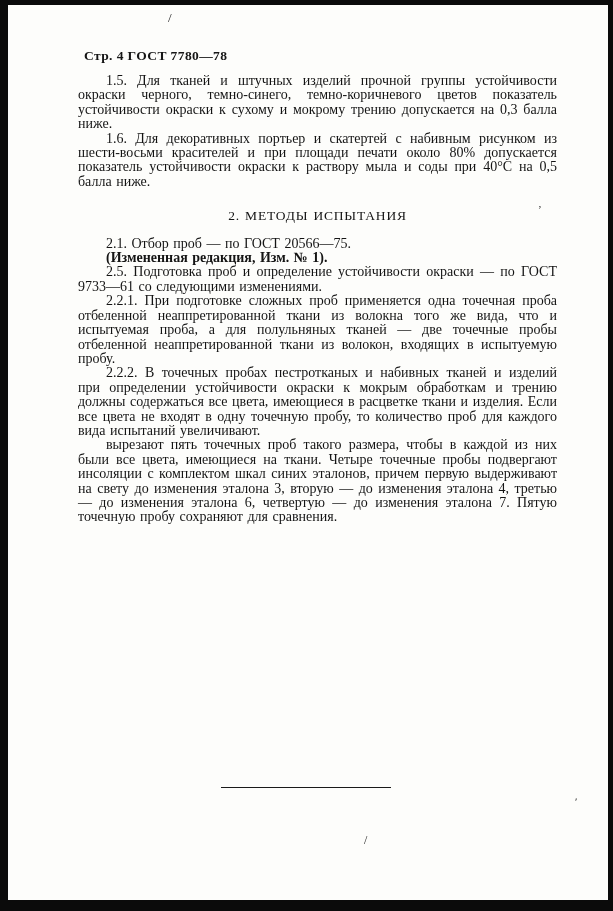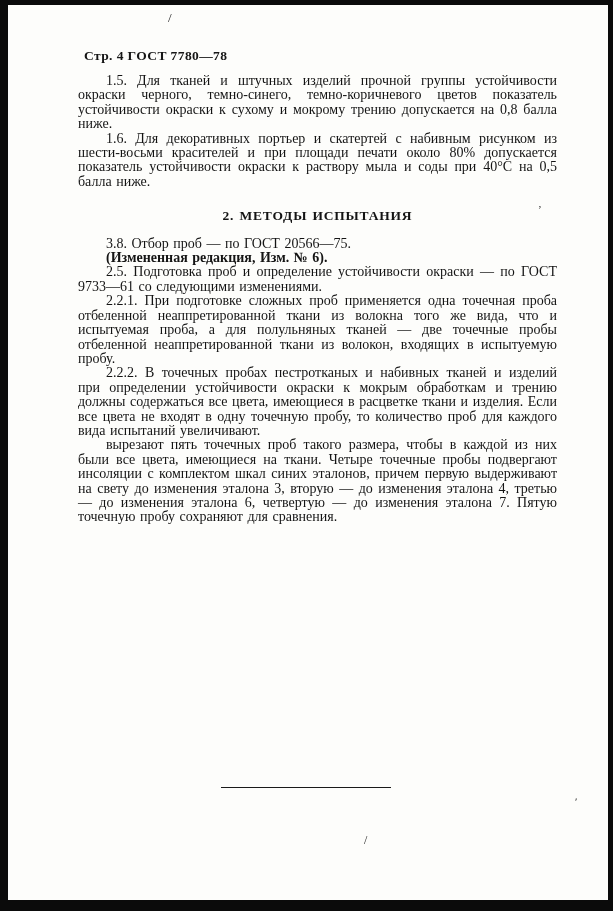--- a/index.html
+++ b/index.html
@@ -43,21 +43,21 @@
     word-spacing: 1px;
   }
   .content p {
     margin: 0;
     text-indent: 28px;
   }
   .content p.b { font-weight: bold; }
   .section-heading {
     text-align: center;
     text-indent: 0 !important;
-    font-weight: bold;
+    font-weight: normal;
     font-size: 13.5px;
     letter-spacing: 0.8px;
     margin: 20px 0 13px 0 !important;
   }
   .rule {
     position: absolute;
     top: 787px; left: 221px;
     width: 170px; height: 1px;
     background: #1a1a1a;
   }
@@ -73,27 +73,27 @@
   .a4 { top: 833px; left: 364px; font-size: 12px; }
 </style>
 </head>
 <body>
 
 <div class="page">
 
   <div class="page-header">Стр. 4 ГОСТ 7780—78</div>
 
   <div class="content">
-    <p>1.5. Для тканей и штучных изделий прочной группы устойчивости окраски черного, темно-синего, темно-коричневого цветов показатель устойчивости окраски к сухому и мокрому трению допускается на 0,8 балла ниже.</p>
+    <p>1.5. Для тканей и штучных изделий прочной группы устойчивости окраски черного, темно-синего, темно-коричневого цветов показатель устойчивости окраски к сухому и мокрому трению допускается на 0,3 балла ниже.</p>
     <p>1.6. Для декоративных портьер и скатертей с набивным рисунком из шести-восьми красителей и при площади печати около 80% допускается показатель устойчивости окраски к раствору мыла и соды при 40°С на 0,5 балла ниже.</p>
 
     <p class="section-heading">2. МЕТОДЫ ИСПЫТАНИЯ</p>
 
-    <p>3.8. Отбор проб — по ГОСТ 20566—75.</p>
-    <p class="b">(Измененная редакция, Изм. № 6).</p>
+    <p>2.1. Отбор проб — по ГОСТ 20566—75.</p>
+    <p class="b">(Измененная редакция, Изм. № 1).</p>
     <p>2.5. Подготовка проб и определение  устойчивости окраски — по ГОСТ 9733—61 со следующими изменениями.</p>
     <p>2.2.1. При подготовке сложных проб применяется одна точечная проба отбеленной неаппретированной ткани из волокна того же вида, что и испытуемая проба, а для полульняных тканей — две точечные пробы отбеленной неаппретированной ткани из волокон, входящих в испытуемую пробу.</p>
     <p>2.2.2. В точечных пробах пестротканых и набивных тканей и изделий при определении устойчивости окраски к мокрым обработкам и трению должны содержаться все цвета,  имеющиеся в расцветке ткани и изделия. Если все цвета не входят в одну точечную пробу, то количество проб для каждого вида испытаний увеличивают.</p>
     <p>вырезают пять точечных проб такого размера, чтобы в каждой из них были все цвета, имеющиеся на ткани. Четыре точечные пробы подвергают инсоляции с комплектом шкал синих эталонов, причем первую выдерживают на свету до изменения эталона 3, вторую — до изменения эталона 4, третью — до изменения эталона 6, четвертую — до изменения эталона 7. Пятую точечную пробу сохраняют для сравнения.</p>
   </div>
 
   <div class="rule"></div>
 
   <span class="artifact a1">/</span>
   <span class="artifact a2">’</span>

